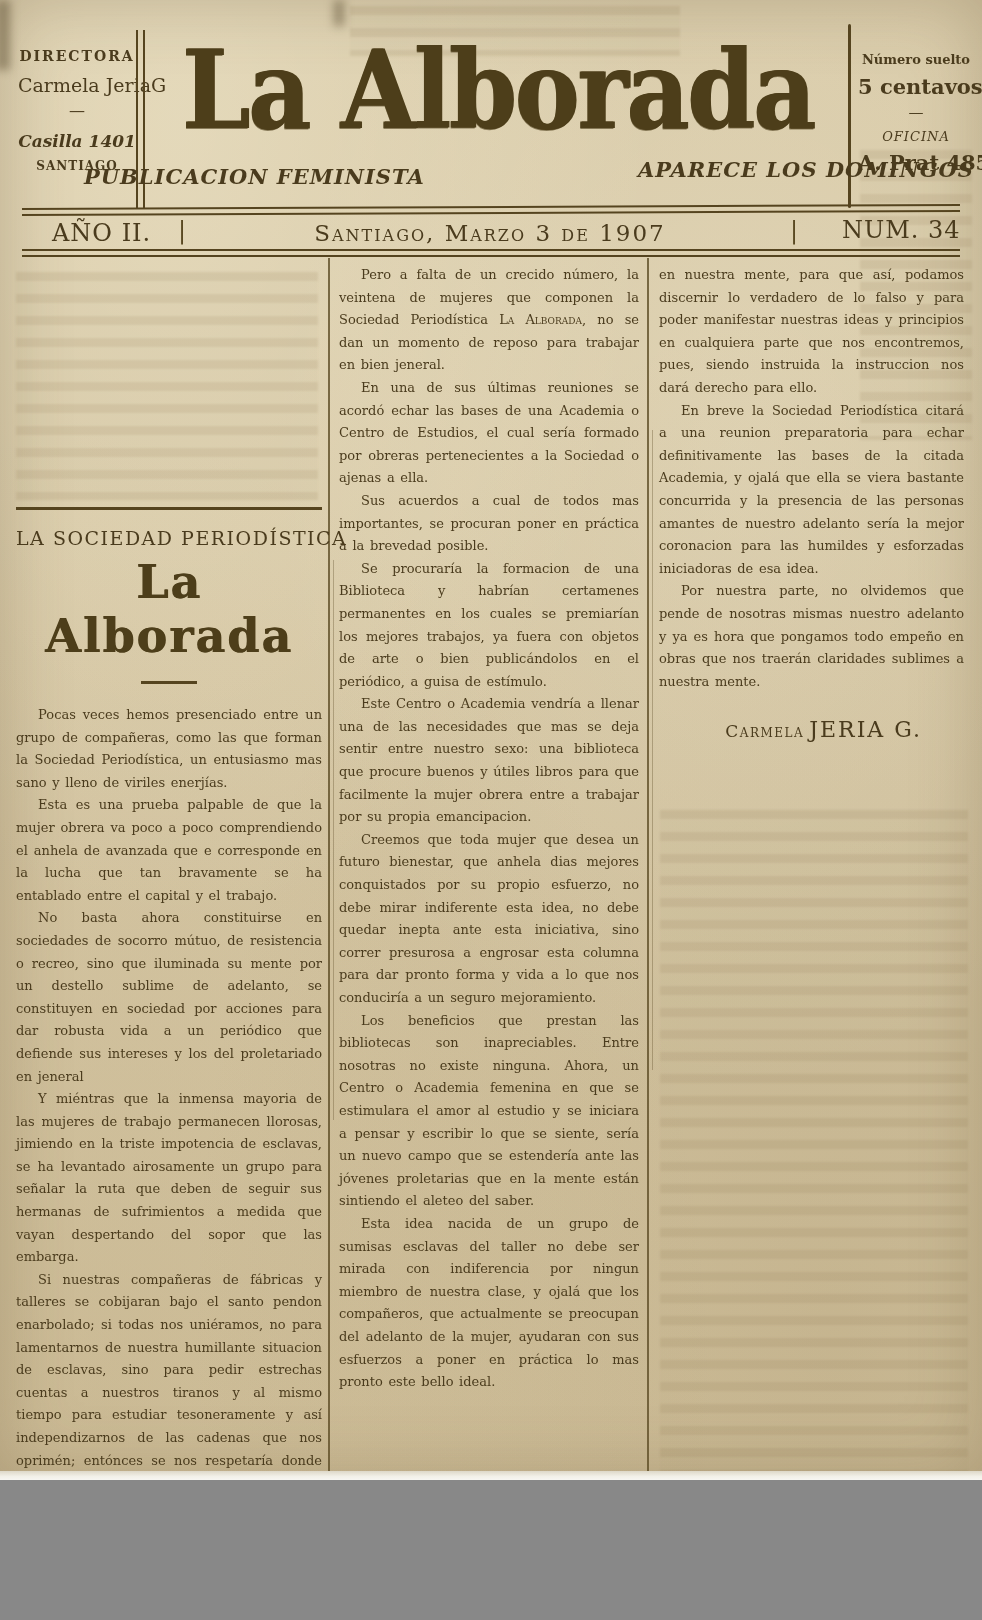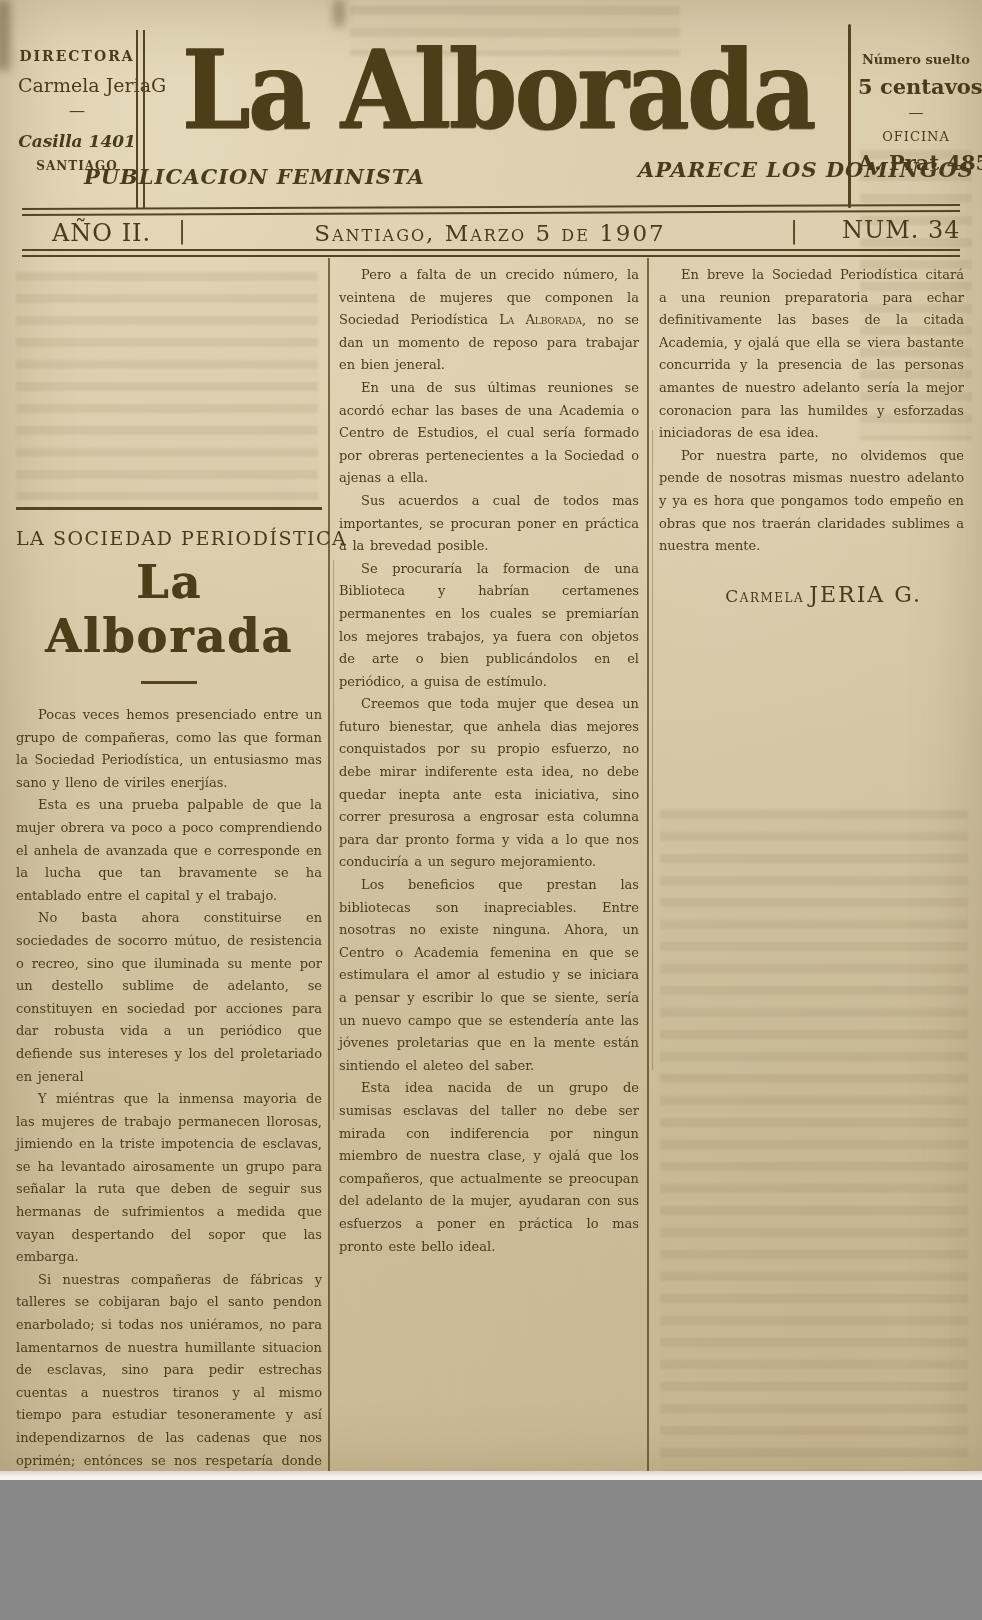--- a/index.html
+++ b/index.html
@@ -25,21 +25,21 @@
     border-left:2px solid #55441f;border-right:2px solid #55441f;}
   .vrule-right{position:absolute;left:848px;top:24px;height:184px;width:3px;background:#55441f;border-radius:2px;}
   .mast-title{position:absolute;left:150px;top:26px;width:695px;text-align:center;
     font-size:97px;font-weight:bold;letter-spacing:-2px;color:#4d3e1a;
     transform:scaleY(1.12);transform-origin:top;
     text-shadow:1.5px 0 0 #4d3e1a, 0 1px 0 rgba(77,62,26,.6);}
   .mast-right{position:absolute;left:858px;top:52px;width:116px;text-align:center;line-height:1.2;}
   .mast-right .lbl{font-size:13px;font-weight:bold;}
   .mast-right .big{font-size:21px;font-weight:bold;margin-top:6px;white-space:nowrap;}
   .mast-right .dash{font-size:15px;margin-top:4px;}
-  .mast-right .lbl2{font-size:13px;letter-spacing:1px;margin-top:8px;}
+  .mast-right .lbl2{font-size:13px;letter-spacing:1px;margin-top:8px;font-style:italic;}
   .subtitle-left{position:absolute;left:84px;top:164px;font-size:21px;font-weight:bold;font-style:italic;letter-spacing:1px;}
   .subtitle-right{position:absolute;left:638px;top:157px;font-size:21px;font-weight:bold;font-style:italic;letter-spacing:1px;}
   
   .hrule{position:absolute;left:22px;right:22px;height:4px;
     border-top:2px solid #55441f;border-bottom:2px solid #55441f;}
   .rule-a{top:206px;transform:rotate(-.25deg);}
   .rule-b{top:249px;}
   .dl-year{position:absolute;left:52px;top:219px;font-size:24px;letter-spacing:1px;}
   .dl-sep1{position:absolute;left:178px;top:216px;font-size:24px;color:#5a4922;}
   .dl-date{position:absolute;left:240px;width:500px;top:220px;text-align:center;
@@ -115,21 +115,21 @@
     </div>
 
     <div class="subtitle-left">PUBLICACION FEMINISTA</div>
     <div class="subtitle-right">APARECE LOS DOMINGOS</div>
   </header>
 
   <section>
     <div class="hrule rule-a"></div>
     <span class="dl-year">AÑO II.</span>
     <span class="dl-sep1">|</span>
-    <span class="dl-date">Santiago, Marzo 5 de 1907</span>
+    <span class="dl-date">Santiago, Marzo 3 de 1907</span>
     <span class="dl-sep2">|</span>
     <span class="dl-num">NUM. 34</span>
     <div class="hrule rule-b"></div>
   </section>
 
   <div class="colrule cr1"></div>
   <div class="colrule cr2"></div>
   <div class="colrule-ghost g1"></div>
   <div class="colrule-ghost g2"></div>
 
@@ -144,27 +144,29 @@
     <p>No basta ahora constituirse en sociedades de socorro mútuo, de resistencia o recreo, sino que iluminada su mente por un destello sublime de adelanto, se constituyen en sociedad por acciones para dar robusta vida a un periódico que defiende sus intereses y los del proletariado en jeneral</p>
     <p>Y miéntras que la inmensa mayoria de las mujeres de trabajo permanecen llorosas, jimiendo en la triste impotencia de esclavas, se ha levantado airosamente un grupo para señalar la ruta que deben de seguir sus hermanas de sufrimientos a medida que vayan despertando del sopor que las embarga.</p>
     <p>Si nuestras compañeras de fábricas y talleres se cobijaran bajo el santo pendon enarbolado; si todas nos uniéramos, no para lamentarnos de nuestra humillante situacion de esclavas, sino para pedir estrechas cuentas a nuestros tiranos y al mismo tiempo para estudiar tesoneramente y así independizarnos de las cadenas que nos oprimén; entónces se nos respetaría donde quiera que fuéramos y se daria fin al monopolio de la libertades del hombre.</p>
   </div>
 
   <div class="col col2">
     <p><span>Pero a falta de un crecido número, la veintena de mujeres que componen la Sociedad Periodística </span><span class="sc">La Alborada</span><span>, no se dan un momento de reposo para trabajar en bien jeneral.</span></p>
     <p>En una de sus últimas reuniones se acordó echar las bases de una Academia o Centro de Estudios, el cual sería formado por obreras pertenecientes a la Sociedad o ajenas a ella.</p>
     <p>Sus acuerdos a cual de todos mas importantes, se procuran poner en práctica a la brevedad posible.</p>
     <p>Se procuraría la formacion de una Biblioteca y habrían certamenes permanentes en los cuales se premiarían los mejores trabajos, ya fuera con objetos de arte o bien publicándolos en el periódico, a guisa de estímulo.</p>
+    <p>Este Centro o Academia vendría a llenar una de las necesidades que mas se deja sentir entre nuestro sexo: una biblioteca que procure buenos y útiles libros para que facilmente la mujer obrera entre a trabajar por su propia emancipacion.</p>
     <p>Creemos que toda mujer que desea un futuro bienestar, que anhela dias mejores conquistados por su propio esfuerzo, no debe mirar indiferente esta idea, no debe quedar inepta ante esta iniciativa, sino correr presurosa a engrosar esta columna para dar pronto forma y vida a lo que nos conduciría a un seguro mejoramiento.</p>
     <p>Los beneficios que prestan las bibliotecas son inapreciables. Entre nosotras no existe ninguna. Ahora, un Centro o Academia femenina en que se estimulara el amor al estudio y se iniciara a pensar y escribir lo que se siente, sería un nuevo campo que se estendería ante las jóvenes proletarias que en la mente están sintiendo el aleteo del saber.</p>
     <p>Esta idea nacida de un grupo de sumisas esclavas del taller no debe ser mirada con indiferencia por ningun miembro de nuestra clase, y ojalá que los compañeros, que actualmente se preocupan del adelanto de la mujer, ayudaran con sus esfuerzos a poner en práctica lo mas pronto este bello ideal.</p>
 
   </div>
 
   <div class="col col3">
+    <p class="cont">en nuestra mente, para que así, podamos discernir lo verdadero de lo falso y para poder manifestar nuestras ideas y principios en cualquiera parte que nos encontremos, pues, siendo instruida la instruccion nos dará derecho para ello.</p>
     <p>En breve la Sociedad Periodística citará a una reunion preparatoria para echar definitivamente las bases de la citada Academia, y ojalá que ella se viera bastante concurrida y la presencia de las personas amantes de nuestro adelanto sería la mejor coronacion para las humildes y esforzadas iniciadoras de esa idea.</p>
     <p>Por nuestra parte, no olvidemos que pende de nosotras mismas nuestro adelanto y ya es hora que pongamos todo empeño en obras que nos traerán claridades sublimes a nuestra mente.</p>
     <div class="sig">
       <span class="sig-first">Carmela</span>
       <span class="sig-rest">JERIA G.</span>
     </div>
   </div>
 
   <div class="bleed-mirror" style="left:505px;top:1563px;">ALBORADA" en formacion</div>
 

